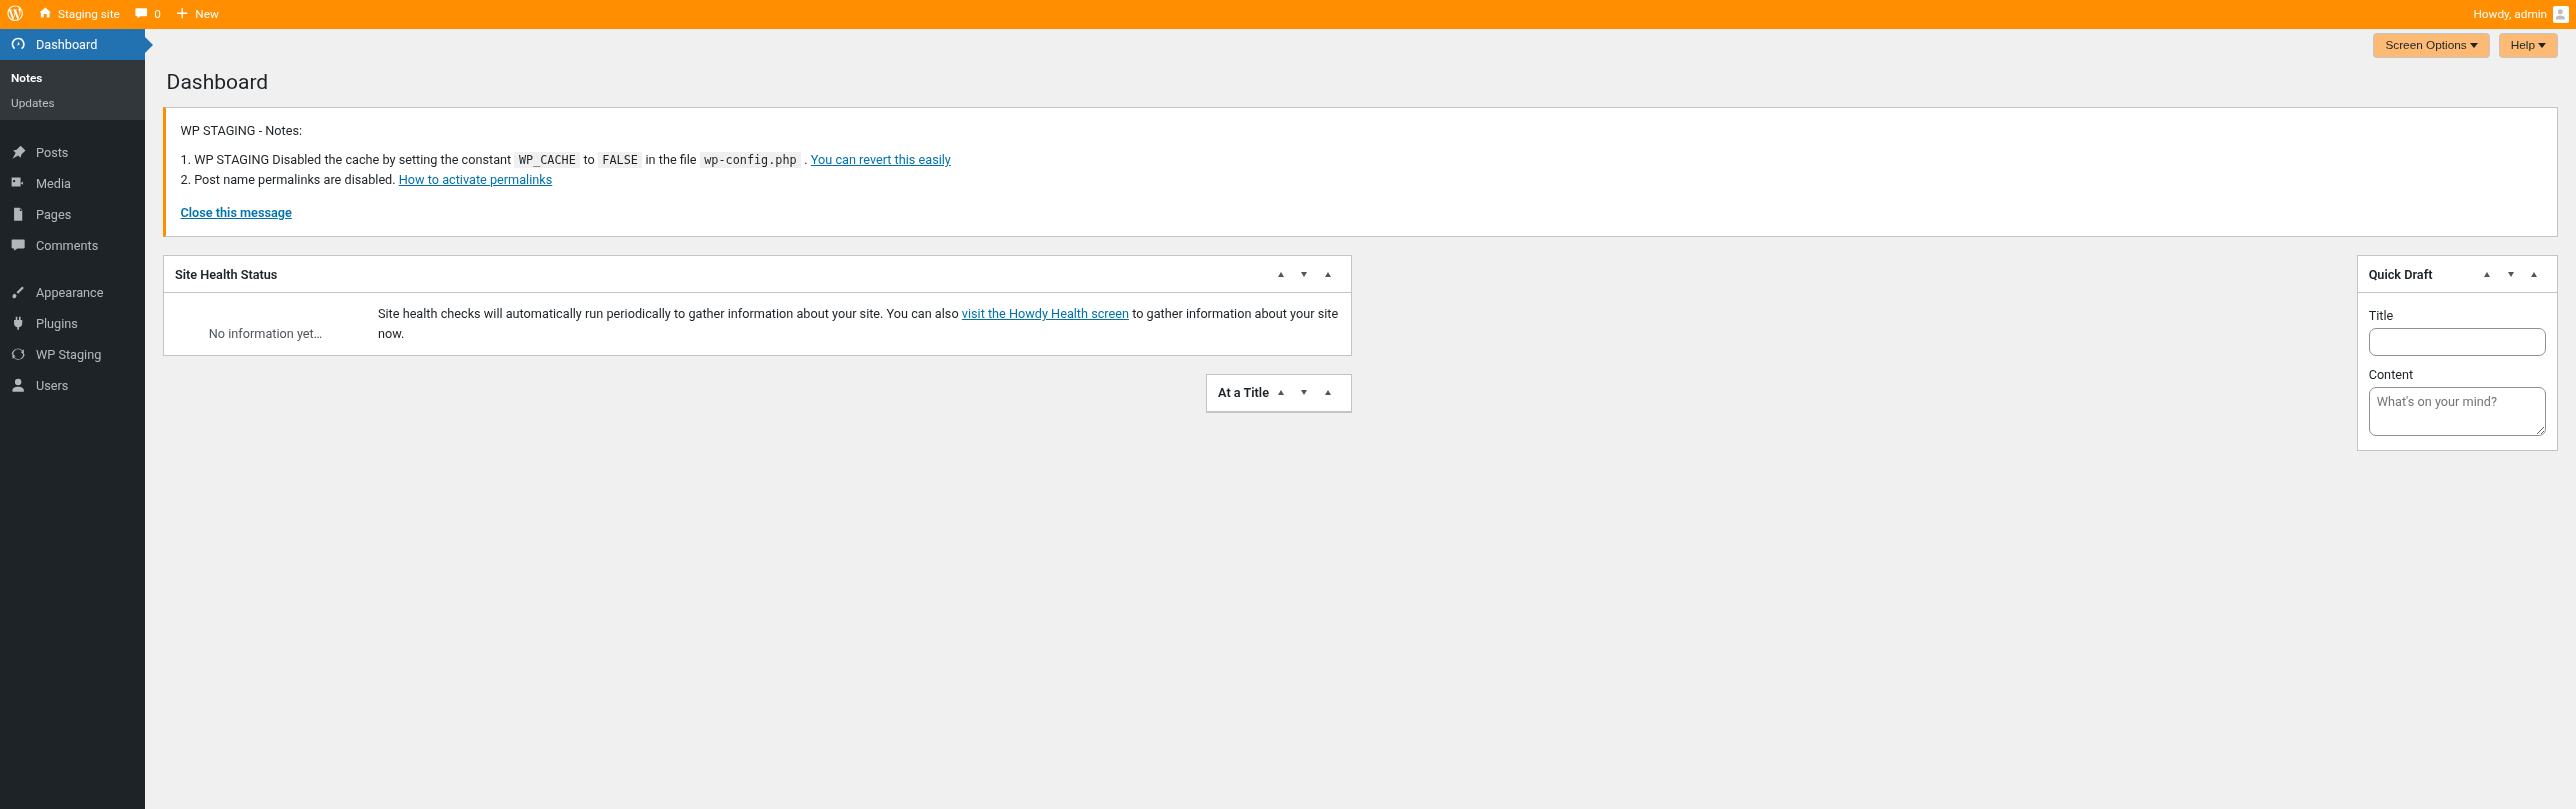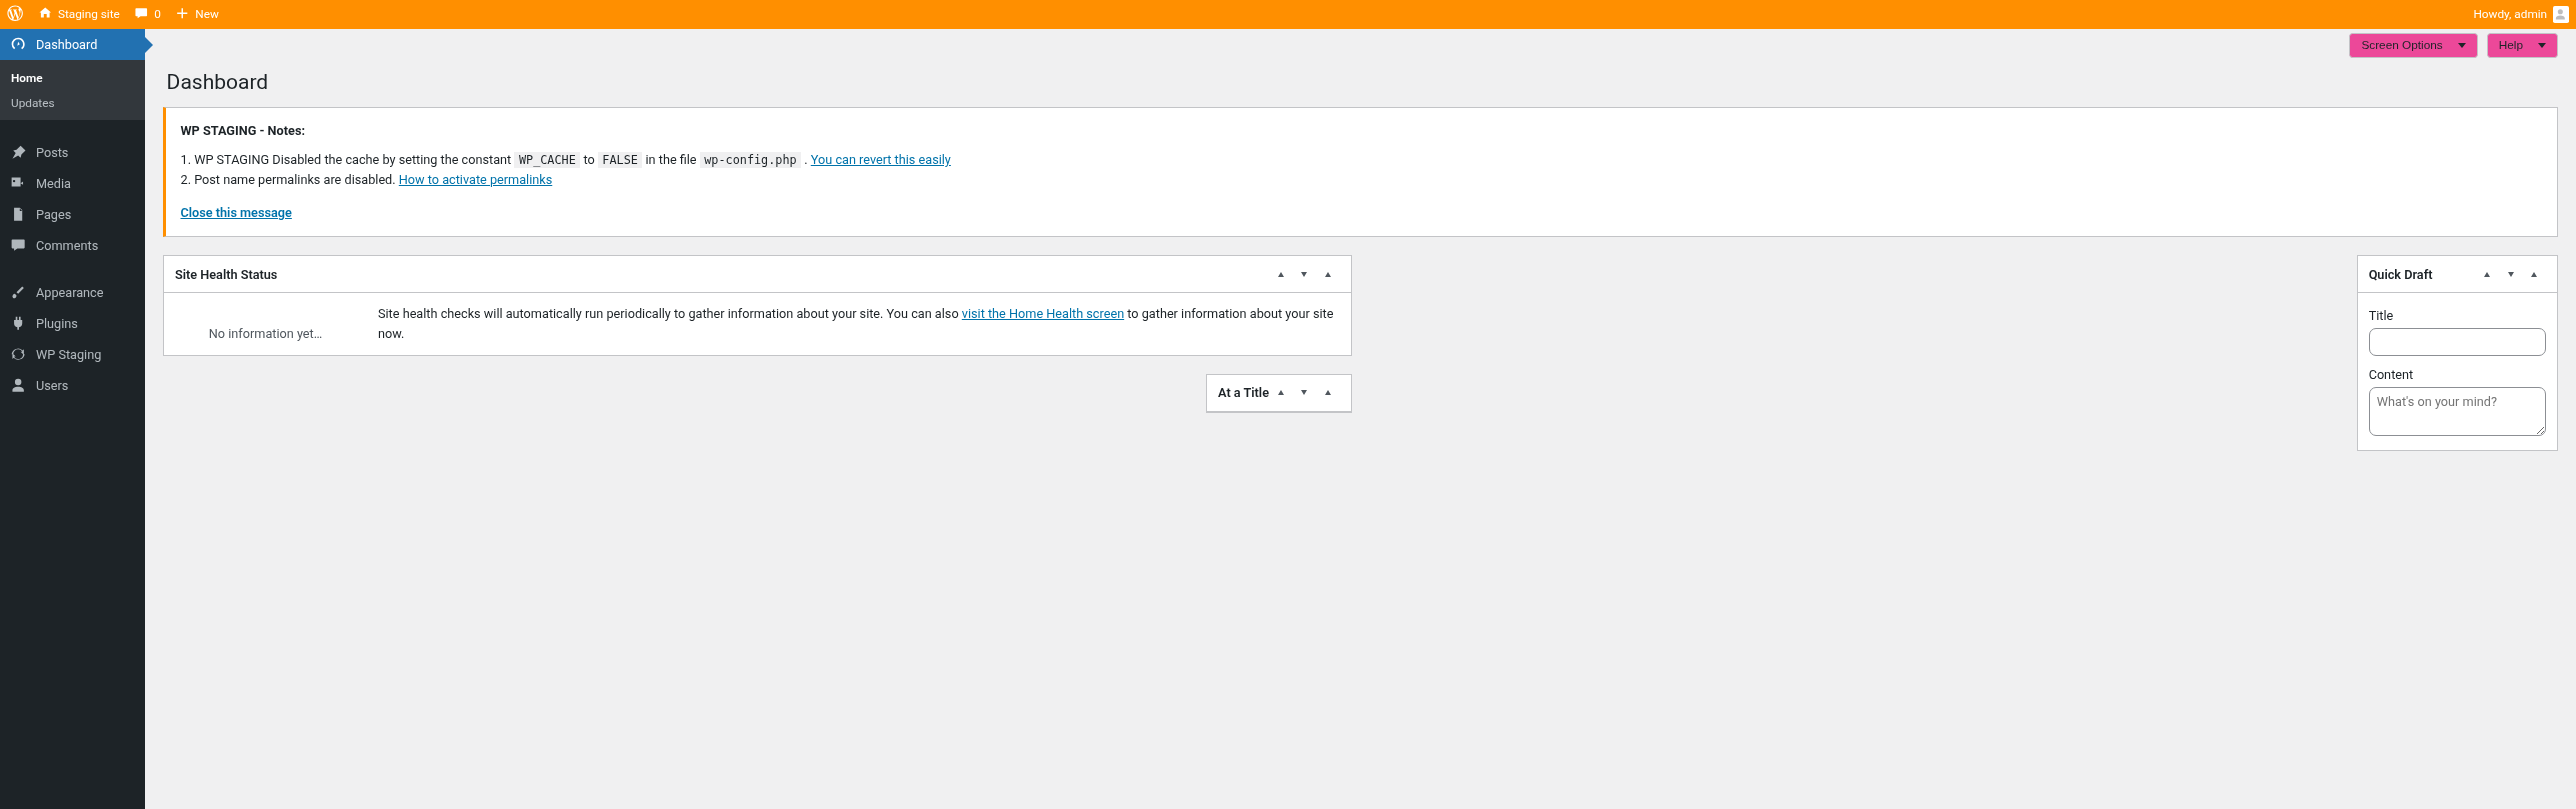--- a/index.html
+++ b/index.html
@@ -87,46 +87,46 @@
     position: relative;
   }
   .screen-meta-links {
     display: flex;
     justify-content: flex-end;
     gap: 9px;
     margin-right: 0;
     padding-top: 3.6px;
   }
   .screen-meta-links button {
-    background: #ec4899;
+    background: #fdba74;
     border: 0.9px solid #c3c4c7;
     border-radius: 3.6px;
     padding: 4.5px 11px;
     font-size: 11.8px;
     color: #1d2327;
     cursor: pointer;
-    display: flex; align-items: center; gap: 15px;
+    display: flex; align-items: center; gap: 3px;
   }
   .page-title {
     font-size: 21px;
     font-weight: 400;
     padding: 12.7px 0 12.7px 3.6px;
   }
 
   
   .notice {
     background: #fff;
     border: 0.9px solid #c3c4c7;
     border-left: 3.6px solid #ff8f00;
     padding: 12.7px 14.5px;
     margin-bottom: 18px;
     font-size: 12.7px;
     line-height: 1.6;
   }
-  .notice strong { font-weight: 700; }
+  .notice strong { font-weight: 400; }
   .notice a { color: #0073aa; text-decoration: underline; cursor: pointer; }
   .notice code {
     background: #f0f0f1;
     padding: 0.9px 4.5px;
     font-family: Menlo, Consolas, monospace;
     font-size: 11.8px;
   }
   .notice .close-link {
     display: inline-block;
     margin-top: 12.7px;
@@ -240,21 +240,21 @@
 
     <div class="menu-item current">
       <span class="icon-slot">
         <svg viewBox="0 0 20 20">
             <path d="M10 2a8 8 0 0 0-8 8 8 8 0 0 0 3 6.2l1.4-1.4A6 6 0 0 1 4 10a6 6 0 1 1 12 0c0 1.9-.9 3.6-2.4 4.8l1.4 1.4A8 8 0 0 0 10 2zm0 5-1 5 3-2z"></path>
           </svg>
       </span>
       <span>Dashboard</span>
     </div>
     <div class="submenu">
-      <div class="submenu-item current">Home</div>
+      <div class="submenu-item current">Notes</div>
       <div class="submenu-item">Updates</div>
     </div>
 
     <div class="menu-separator"></div>
 
     <div class="menu-item">
       <span class="icon-slot">
         <svg viewBox="0 0 20 20">
             <path d="M13 2 8 7l-4 1 3 3-4 7 7-4 3 3 1-4 5-5z"></path>
           </svg>
@@ -377,21 +377,21 @@
             <span class="handle">
                 <span class="chev chev-down"></span>
               </span>
             <span class="handle">
                 <span class="chev chev-up"></span>
               </span>
           </div>
           <div class="box-body site-health-body">
             <div class="site-health-status">No information yet…</div>
             <div>
-              <span>Site health checks will automatically run periodically to gather information about your site. You can also </span><a class="link">visit the Home Health screen</a><span> to gather information about your site now.</span>
+              <span>Site health checks will automatically run periodically to gather information about your site. You can also </span><a class="link">visit the Howdy Health screen</a><span> to gather information about your site now.</span>
             </div>
           </div>
         </div>
 
         <div class="postbox">
           <div class="box-header">
             <span class="title">At a Title</span>
             <span class="handle">
                 <span class="chev chev-up"></span>
               </span>

